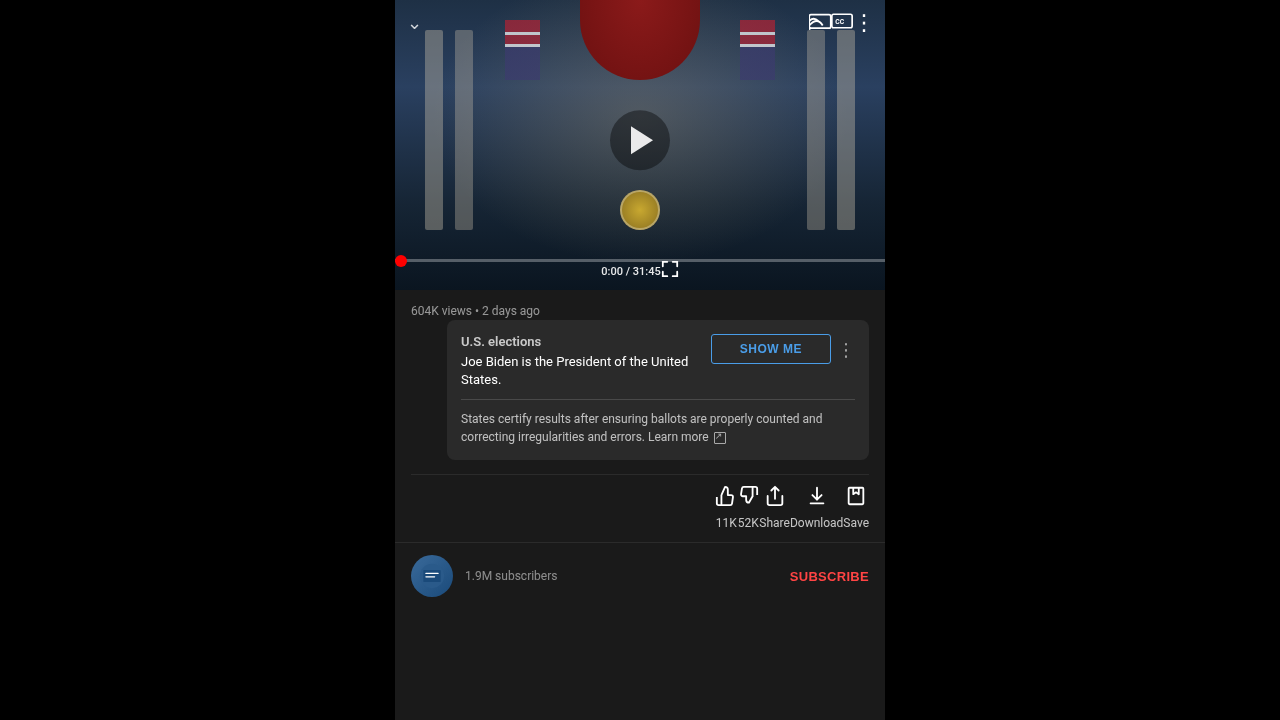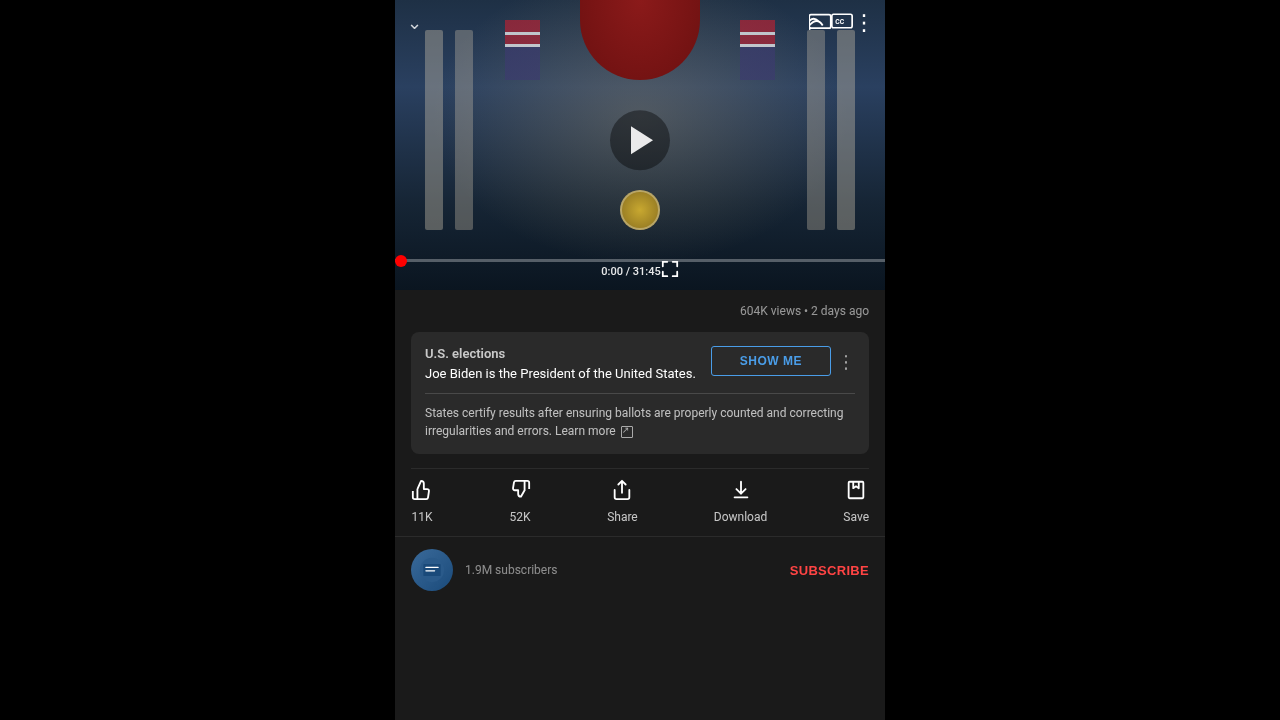--- a/index.html
+++ b/index.html
@@ -181,30 +181,30 @@
       color: rgba(255,255,255,0.7);
       font-size: 20px;
       margin-top: 2px;
       cursor: pointer;
     }
 
     
     .meta-info {
       color: rgba(255,255,255,0.55);
       font-size: 12px;
-      margin-bottom: 14px;
-      text-align: right;
+      margin-bottom: 2px;
     }
 
     
     .info-box {
       background: #2a2a2a;
       border-radius: 8px;
       padding: 14px;
       margin-bottom: 14px;
+      margin-left: 36px;
     }
     .info-box-top {
       display: flex;
       align-items: flex-start;
       justify-content: space-between;
       margin-bottom: 10px;
     }
     .info-box-left {
       flex: 1;
     }
@@ -264,21 +264,21 @@
       position: absolute;
       top: -3px; left: 0px;
       font-size: 9px;
       color: rgba(255,255,255,0.6);
     }
 
     
     .action-bar {
       display: flex;
       align-items: center;
-      justify-content: space-between;
+      justify-content: flex-end;
       padding: 10px 0 12px;
       border-top: 1px solid rgba(255,255,255,0.08);
     }
     .action-item {
       display: flex;
       flex-direction: column;
       align-items: center;
       gap: 4px;
       cursor: pointer;
     }

